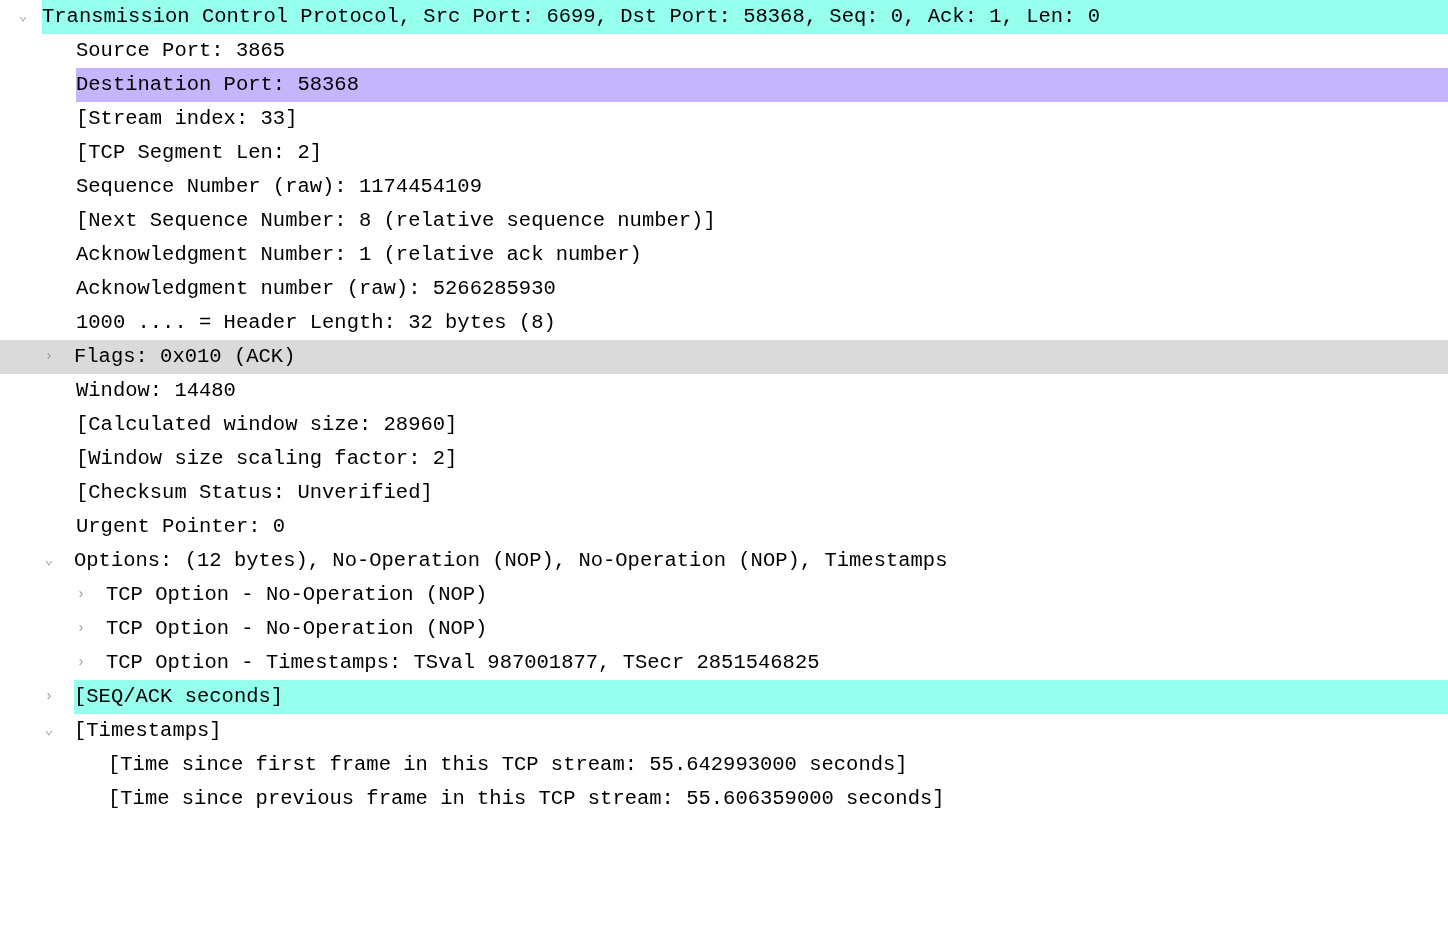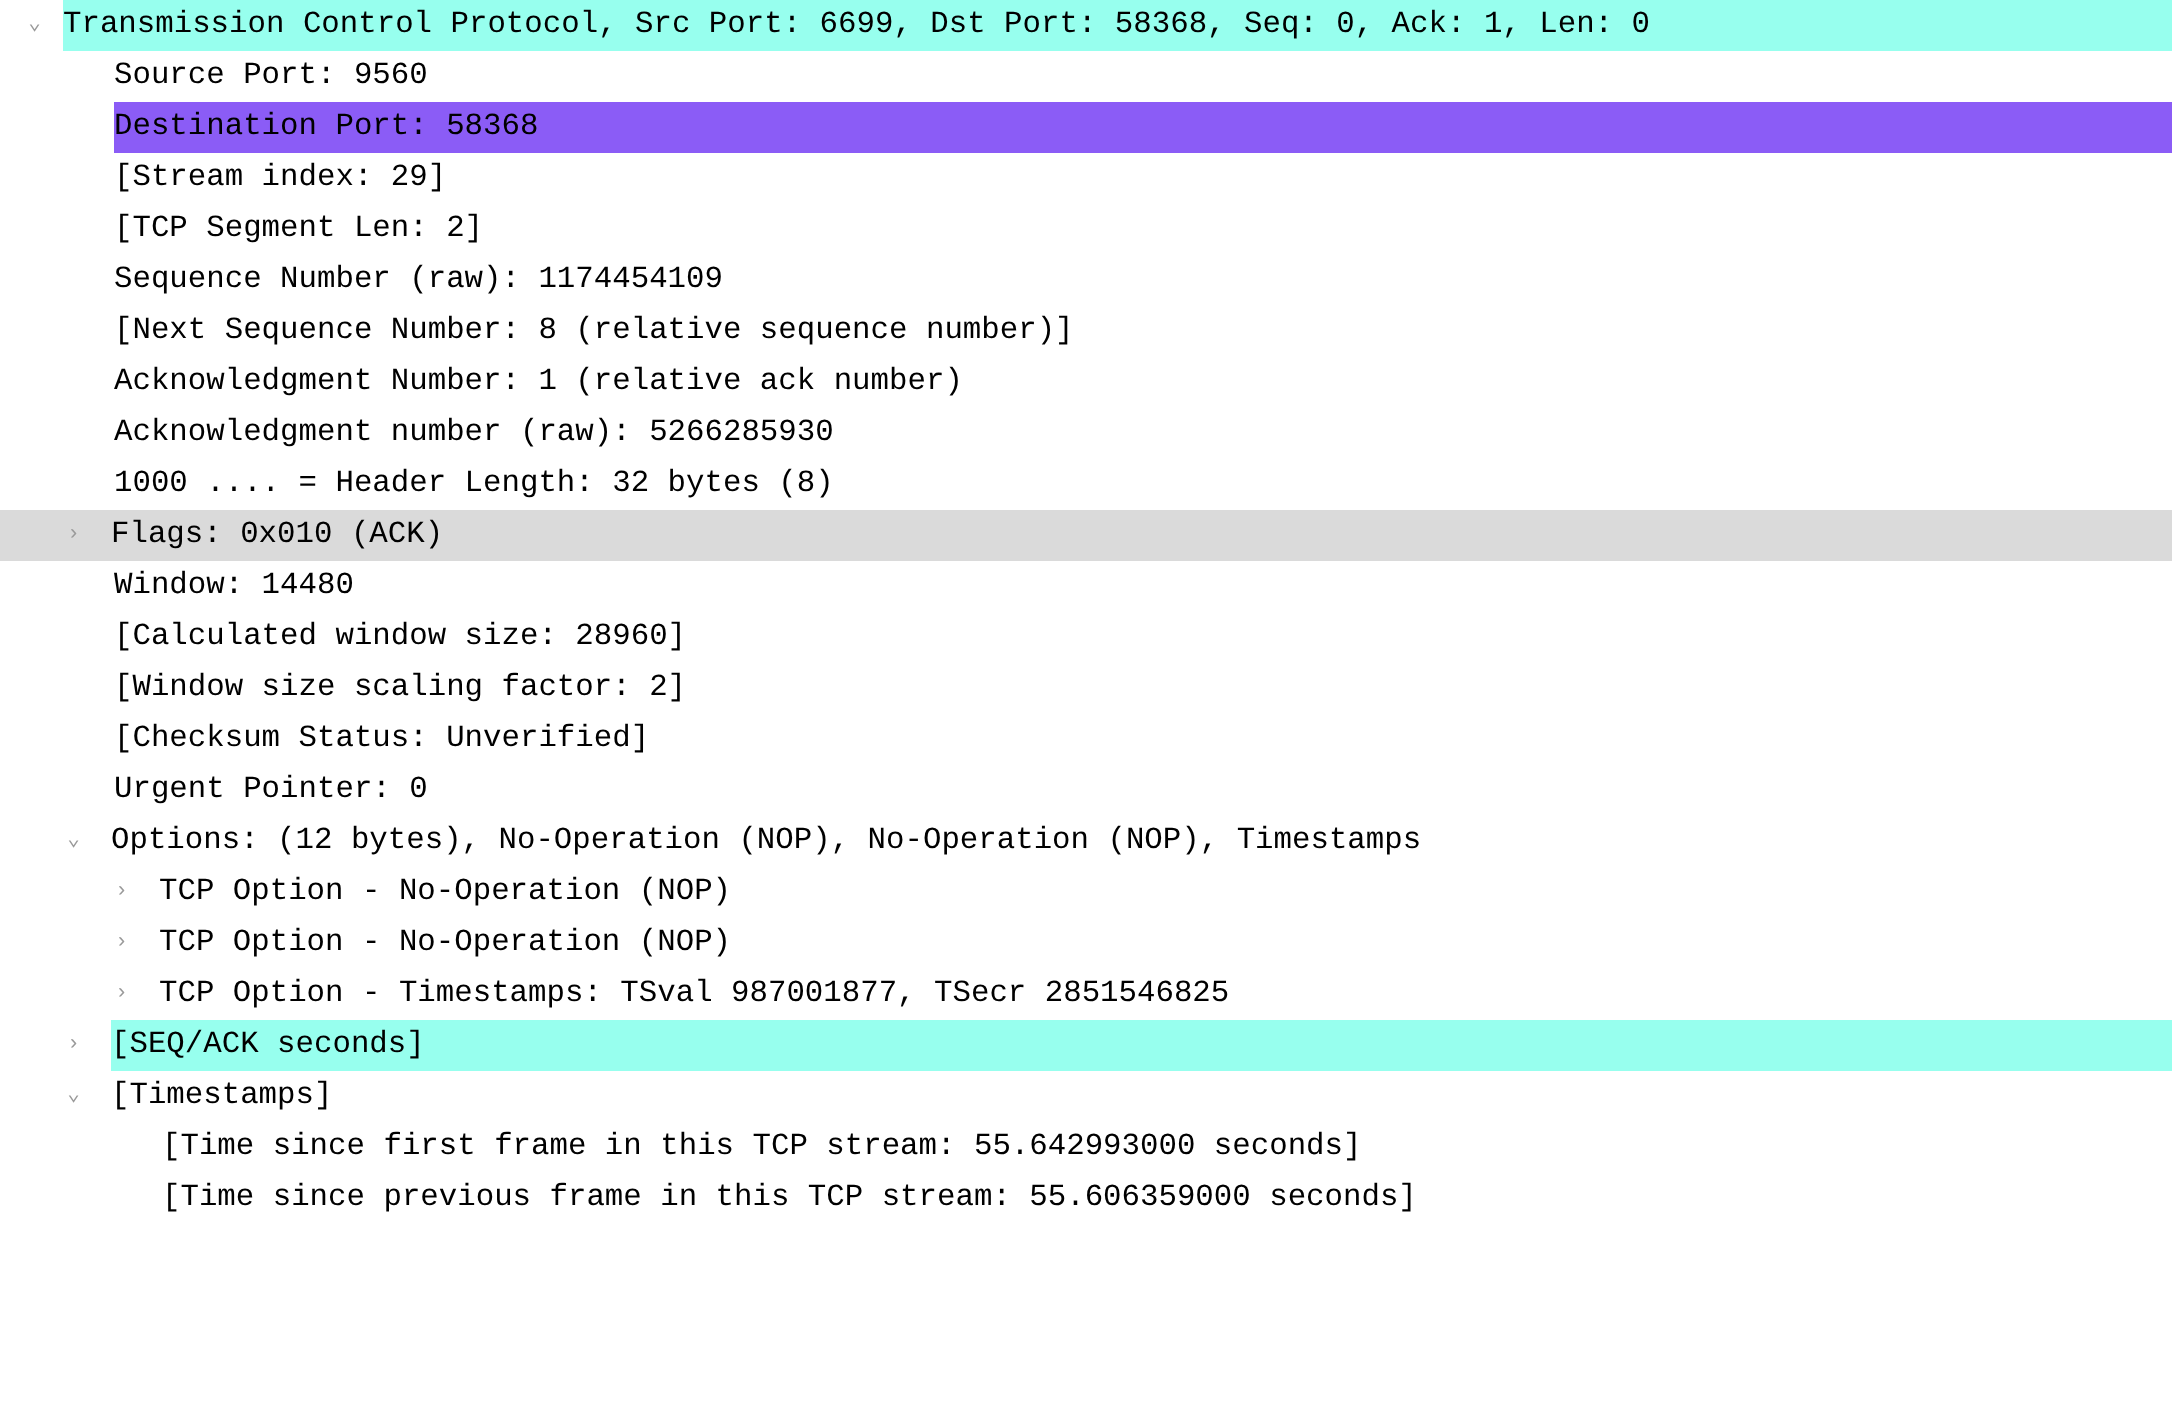--- a/index.html
+++ b/index.html
@@ -37,21 +37,21 @@
   .sp1 { width: 34px; }  
   
   .label { flex: 0 0 auto; }
   .fill {
     flex: 1 1 auto;
     min-width: 0;
     height: 100%;
   }
   
   .bg-cyan { background: #97ffee; }
-  .bg-blue { background: #8b5cf6; gap: 41px; }
+  .bg-blue { background: #c4b5fd; gap: 41px; }
   
   .row.full-gray { background: #dadada; }
   
   .seg {
     display:flex;
     align-items:center;
     height:100%;
     flex: 1 1 auto;
   }
 </style>
@@ -68,40 +68,40 @@
       <span class="label">Transmission Control Protocol, Src Port: 6699, Dst Port: 58368, Seq: 0, Ack: 1, Len: 0</span>
       <span class="fill"></span>
     </span>
   </div>
 
   <div class="row">
     <span class="sp sp0"></span>
     <span class="toggle blank">·</span>
     <span class="sp" style="width:12px;"></span>
     <span class="sp sp1"></span>
-    <span class="label">Source Port: 9560</span>
+    <span class="label">Source Port: 3865</span>
   </div>
 
   <div class="row">
     <span class="sp sp0"></span>
     <span class="toggle blank">·</span>
     <span class="sp" style="width:12px;"></span>
     <span class="sp sp1"></span>
     <span class="seg bg-blue">
       <span class="label">Destination Port: 58368</span>
       <span class="fill"></span>
     </span>
   </div>
 
   <div class="row">
     <span class="sp sp0"></span>
       <span class="toggle blank">·</span>
       <span class="sp" style="width:12px;"></span>
       <span class="sp sp1"></span>
-    <span class="label">[Stream index: 29]</span>
+    <span class="label">[Stream index: 33]</span>
   </div>
 
   <div class="row">
     <span class="sp sp0"></span>
       <span class="toggle blank">·</span>
       <span class="sp" style="width:12px;"></span>
       <span class="sp sp1"></span>
     <span class="label">[TCP Segment Len: 2]</span>
   </div>
 

